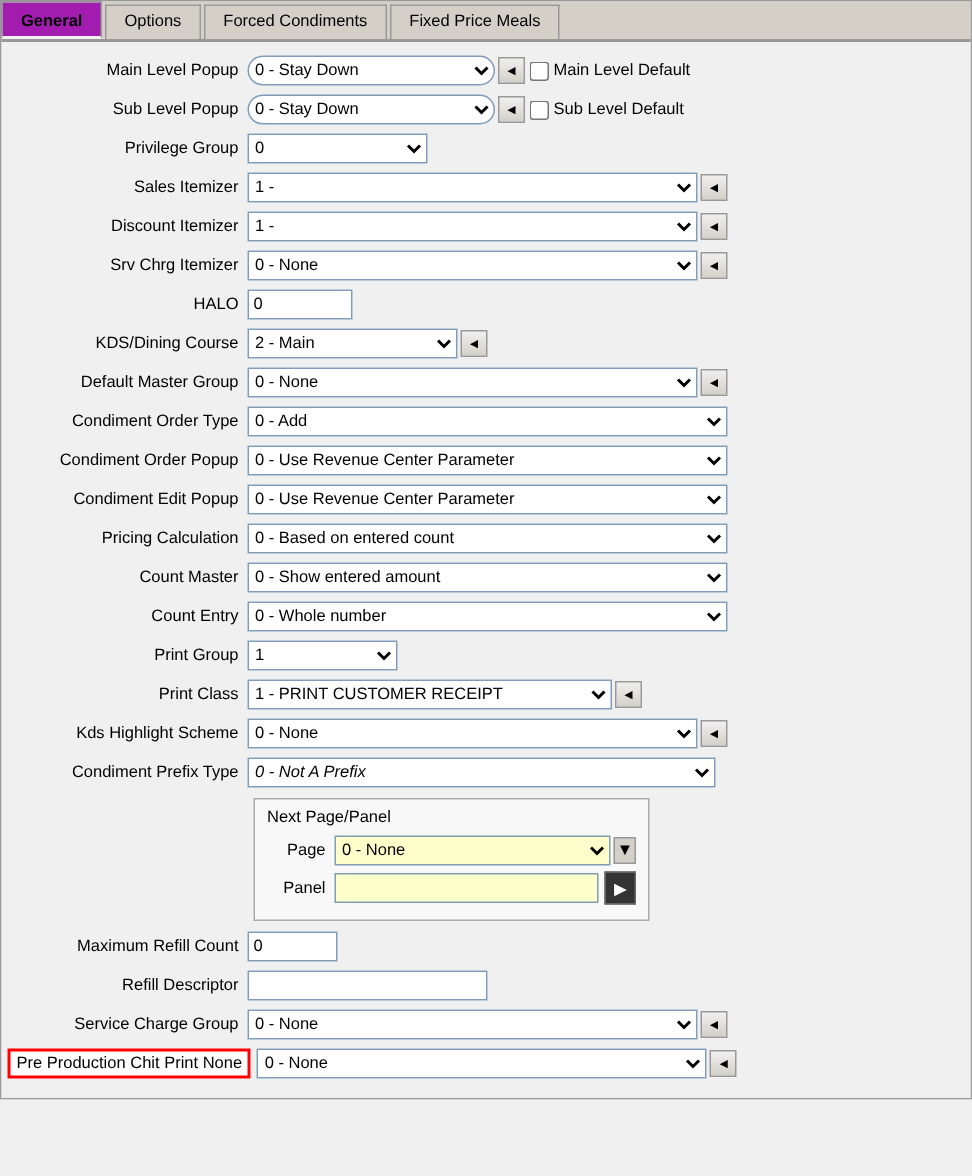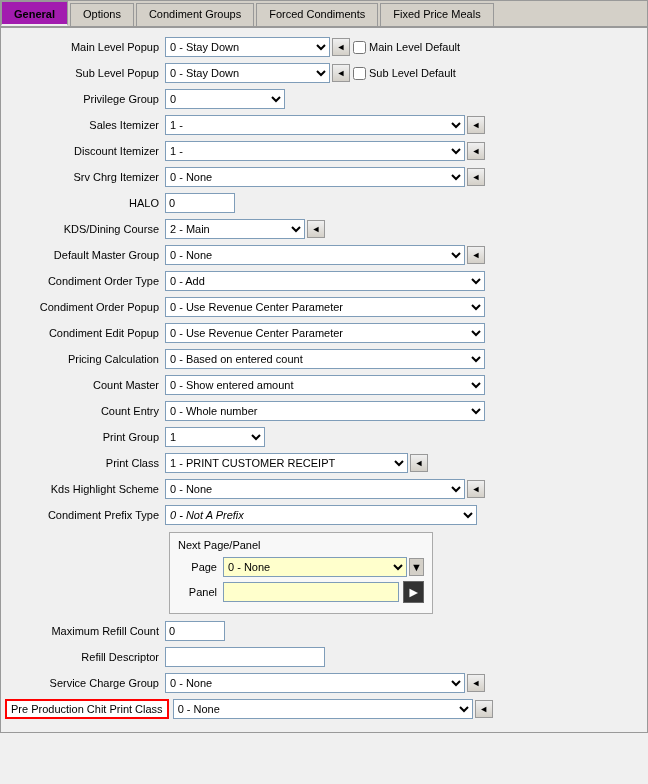--- a/index.html
+++ b/index.html
@@ -11,31 +11,30 @@
     .content { background: #f0f0f0; padding: 8px 4px; }
     .form-row { display: flex; align-items: center; margin-bottom: 4px; min-height: 22px; }
     .label { text-align: right; min-width: 160px; padding-right: 6px; color: #000; }
     select { height: 20px; border: 1px solid #7f9db9; background: white; font-size: 11px; }
     input[type="text"] { height: 20px; border: 1px solid #7f9db9; background: white; font-size: 11px; padding: 1px 3px; }
     input[type="checkbox"] { margin: 0 3px; }
     .arrow-btn { width: 18px; height: 18px; border: 1px solid #999; background: linear-gradient(to bottom, #f0f0f0, #d4d0c8); cursor: pointer; font-size: 9px; display: flex; align-items: center; justify-content: center; margin-left: 2px; }
     .arrow-btn-right { background: #333; color: white; width: 22px; height: 22px; border: 1px solid #666; cursor: pointer; display: flex; align-items: center; justify-content: center; font-size: 14px; }
     .section-inner-row { display: flex; align-items: center; margin-bottom: 4px; }
     .section-label { min-width: 45px; text-align: right; padding-right: 6px; }
-    .select-sm { width: 240px; }
+    .select-sm { width: 240px; border-radius: 10px; }
   </style>
 </head>
 <body>
 
 <div class="window">
 
   <div class="tabs">
     <div class="tab active">General</div>
     <div class="tab">Options</div>
-    <div class="tab">Condiment Groups</div>
     <div class="tab">Forced Condiments</div>
     <div class="tab">Fixed Price Meals</div>
   </div>
 
   <div class="content">
 
     <div class="form-row">
       <div class="label">Main Level Popup</div>
       <select class="select-sm" style="width:165px;">
         <option>0 - Stay Down</option>
@@ -207,21 +206,21 @@
 
     <div class="form-row">
       <div class="label">Service Charge Group</div>
       <select style="width:300px;">
         <option>0 - None</option>
       </select>
       <div class="arrow-btn">◄</div>
     </div>
 
     <div class="form-row">
-      <div class="label" style="border: 2px solid red; padding: 2px 4px; margin-right: 4px; background: white;">Pre Production Chit Print Class</div>
+      <div class="label" style="border: 2px solid red; padding: 2px 4px; margin-right: 4px; background: white;">Pre Production Chit Print None</div>
       <select style="width:300px;">
         <option>0 - None</option>
       </select>
       <div class="arrow-btn">◄</div>
     </div>
 
   </div>
 </div>
 
 </body></html>

